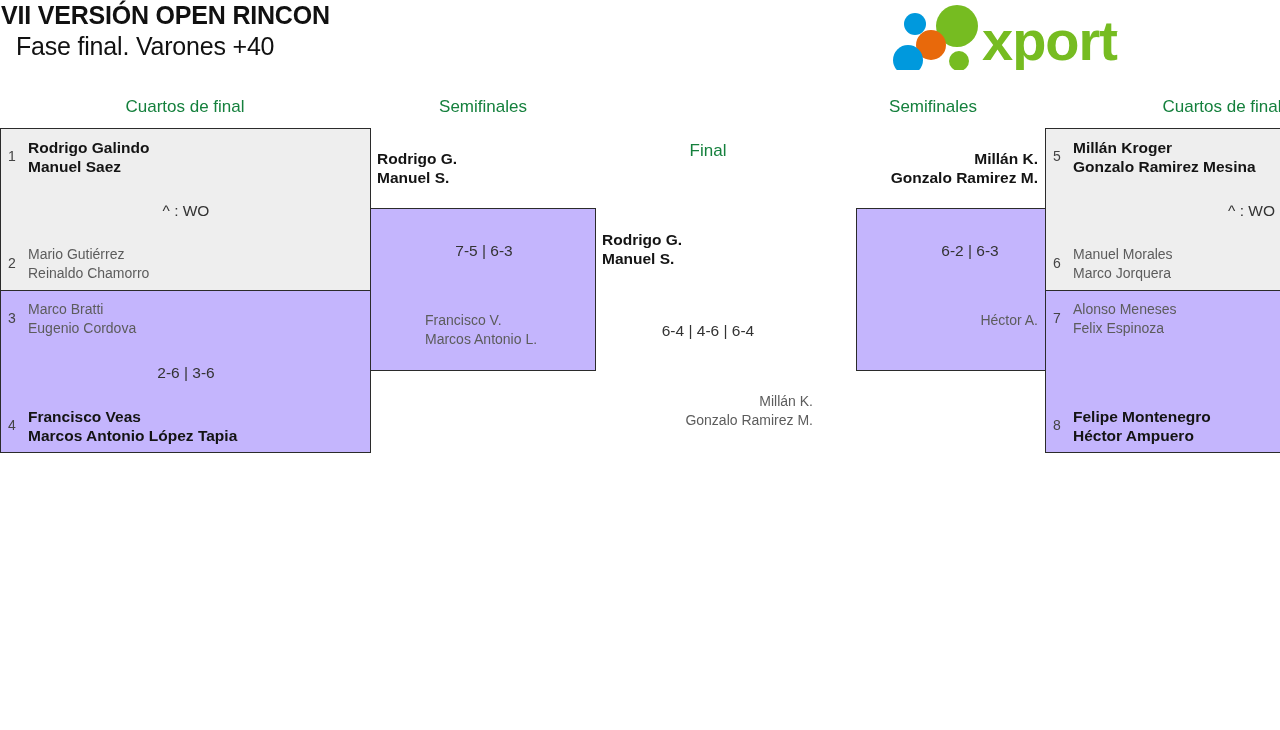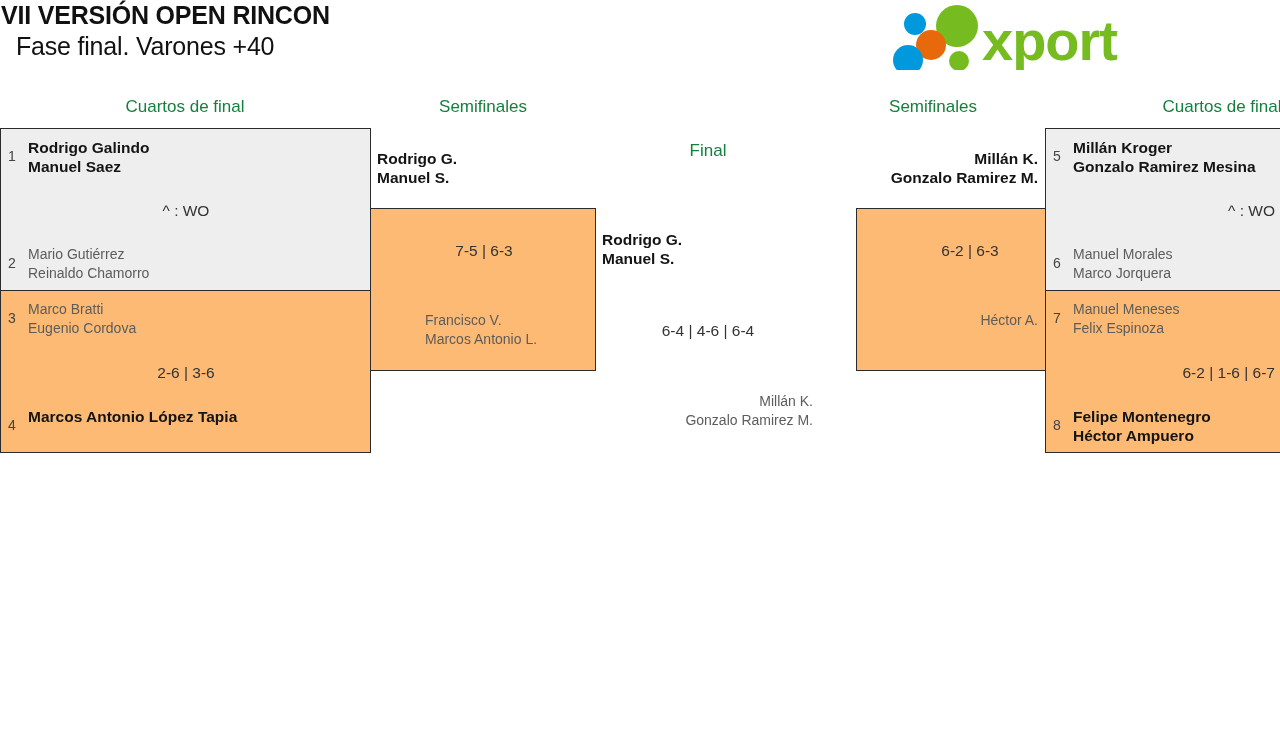--- a/index.html
+++ b/index.html
@@ -28,21 +28,21 @@
   
   .col-head {
     position: absolute; top: 95px;
     font-size: 17px; font-weight: 400; color: #15803d;
     text-align: center; white-space: nowrap; line-height: 24px;
   }
 
   
   .box { position: absolute; border: 1px solid #2b2b2b; }
   .box.gray { background: #eeeeee; }
-  .box.white { background: #fdba74; }
+  .box.white { background: #c4b5fd; }
 
   
   .team {
     position: absolute; line-height: 19px; white-space: nowrap;
   }
   .team .l1, .team .l2 { display: block; }
   .team.win { color: #141414; font-weight: 700; font-size: 15.5px; }
   .team.lose { color: #5c5c5c; font-weight: 400; font-size: 14px; }
   .team.right { text-align: right; }
 
@@ -101,20 +101,21 @@
 
   <div class="box white" style="left:0px; top:290px; width:371px; height:163px;">
     <span class="seed" style="left:7px; top:19px;">3</span>
     <span class="team lose" style="left:27px; top:9px;">
       <span class="l1">Marco Bratti</span>
       <span class="l2">Eugenio Cordova</span>
     </span>
     <span class="score center" style="left:60px; top:72px; width:250px;">2-6 | 3-6</span>
     <span class="seed" style="left:7px; top:126px;">4</span>
     <span class="team win" style="left:27px; top:116px;">
+      <span class="l1">Francisco Veas</span>
       <span class="l2">Marcos Antonio López Tapia</span>
     </span>
   </div>
 
   <div class="box white" style="left:370px; top:208px; width:226px; height:163px;">
     <span class="score center" style="left:10px; top:32px; width:206px;">7-5 | 6-3</span>
   </div>
   <span class="team win" style="left:377px; top:149px;">
     <span class="l1">Rodrigo G.</span>
     <span class="l2">Manuel S.</span>
@@ -155,24 +156,23 @@
     <span class="seed" style="left:7px; top:126px;">6</span>
     <span class="team lose" style="left:27px; top:116px;">
       <span class="l1">Manuel Morales</span>
       <span class="l2">Marco Jorquera</span>
     </span>
   </div>
 
   <div class="box white" style="left:1045px; top:290px; width:236px; height:163px;">
     <span class="seed" style="left:7px; top:19px;">7</span>
     <span class="team lose" style="left:27px; top:9px;">
-      <span class="l1">Manuel Meneses</span>
+      <span class="l1">Alonso Meneses</span>
       <span class="l2">Felix Espinoza</span>
     </span>
-    <span class="score right" style="left:15px; top:72px; width:214px;">6-2 | 1-6 | 6-7</span>
     <span class="seed" style="left:7px; top:126px;">8</span>
     <span class="team win" style="left:27px; top:116px;">
       <span class="l1">Felipe Montenegro</span>
       <span class="l2">Héctor Ampuero</span>
     </span>
   </div>
 
 </div>
 
 </body></html>

